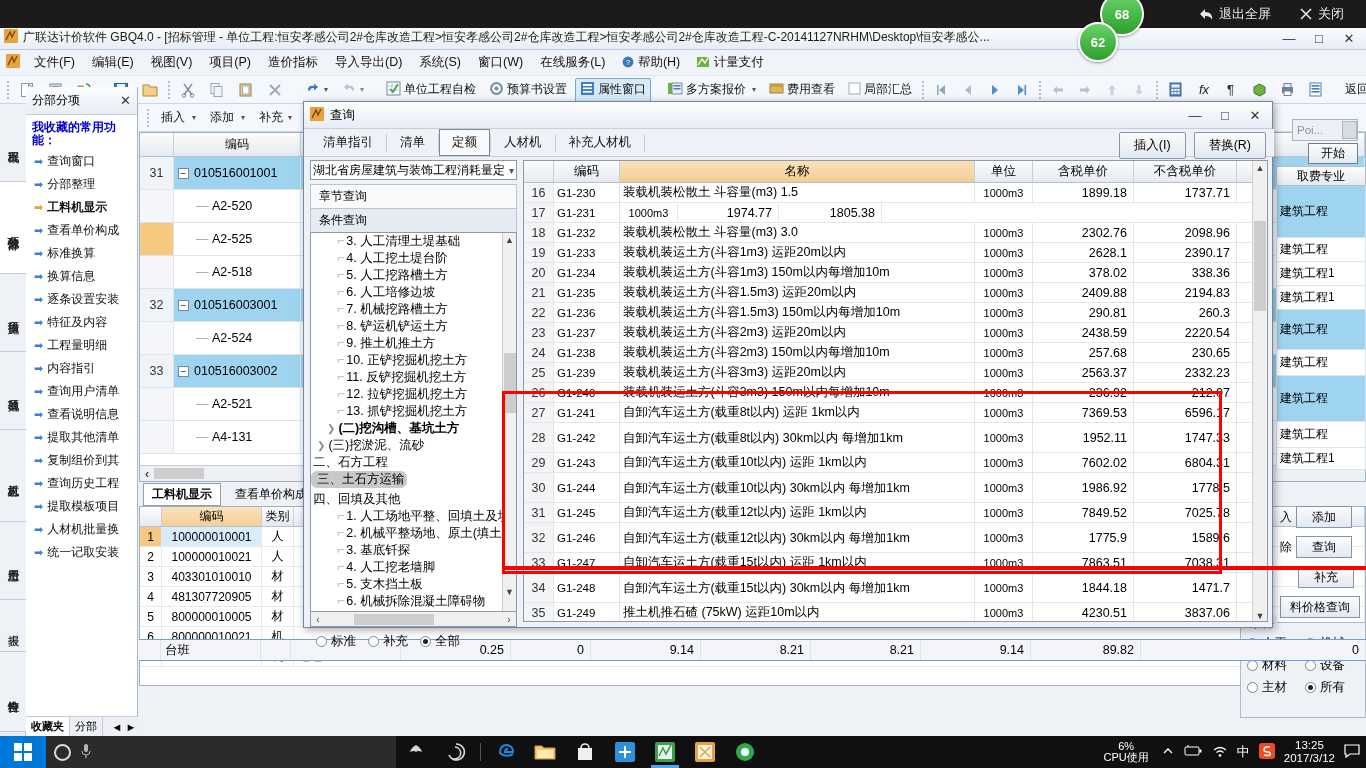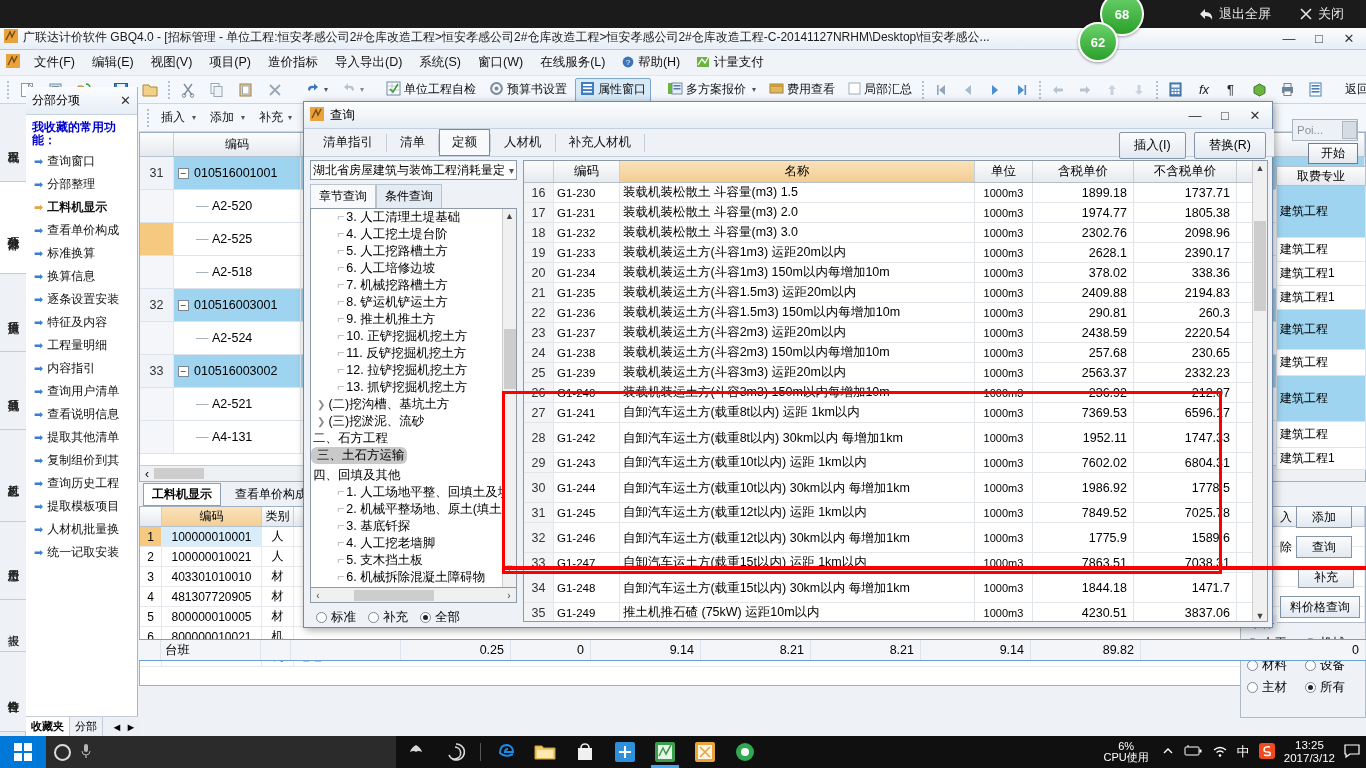--- a/index.html
+++ b/index.html
@@ -115,21 +115,21 @@
 
   #dlgbtns { position:absolute; right:6px; top:30px; display:flex; gap:8px; z-index:5;}
   .dlgbtn { background:linear-gradient(#fbfcfd,#e2e9f1); border:1px solid #8496a8; padding:4px 14px;
             font-size:12.5px; cursor:pointer; border-radius:2px;text-align:right;}
 
   
   #treepane { position:absolute; left:6px; top:58px; width:207px; height:462px; }
   #ddl { width:207px; height:20px; background:#fff; border:1px solid #8d9aa8; display:flex; align-items:center;
          padding:0 2px; font-size:12px; overflow:hidden; white-space:nowrap;}
   #ddl .arrow { margin-left:auto; color:#555; font-size:10px;}
-  #subtabs { margin-top:4px; display:flex; font-size:12px; }
+  #subtabs { margin-top:4px; display:flex; font-size:12px;flex-direction:column; }
   .stab { padding:3px 8px; border:1px solid #b9c4d0; border-bottom:none; background:#e4ebf2; cursor:pointer;}
   .stab.act { background:#f7f9fb; font-weight:normal;}
   #treebox { margin-top:0; width:207px; height:380px; background:#fff; border:1px solid #8d9aa8; overflow:hidden; position:relative;}
   .tnode { font-size:12.5px; padding:1px 2px 1px 4px; white-space:nowrap; overflow:hidden; cursor:pointer; line-height:15px;}
   .tnode.sub { padding-left:26px; }
   .tnode.sel { background:#c9c9c9; }
   .tnode .chev { color:#8a8a8a; margin-right:3px; font-size:10px;}
   .tnode .dash { color:#aab2ba; margin-right:2px;}
   #treevscroll { position:absolute; right:0; top:0; width:14px; height:380px; background:#f0f0f0; border-left:1px solid #ccc;}
   #treehscroll { width:207px; height:15px; background:#f0f0f0; border:1px solid #8d9aa8; border-top:none;
@@ -874,21 +874,21 @@
         <div class="tnode sub"><span class="dash">⌐</span><span>4. 人工挖土堤台阶</span></div>
         <div class="tnode sub"><span class="dash">⌐</span><span>5. 人工挖路槽土方</span></div>
         <div class="tnode sub"><span class="dash">⌐</span><span>6. 人工培修边坡</span></div>
         <div class="tnode sub"><span class="dash">⌐</span><span>7. 机械挖路槽土方</span></div>
         <div class="tnode sub"><span class="dash">⌐</span><span>8. 铲运机铲运土方</span></div>
         <div class="tnode sub"><span class="dash">⌐</span><span>9. 推土机推土方</span></div>
         <div class="tnode sub"><span class="dash">⌐</span><span>10. 正铲挖掘机挖土方</span></div>
         <div class="tnode sub"><span class="dash">⌐</span><span>11. 反铲挖掘机挖土方</span></div>
         <div class="tnode sub"><span class="dash">⌐</span><span>12. 拉铲挖掘机挖土方</span></div>
         <div class="tnode sub"><span class="dash">⌐</span><span>13. 抓铲挖掘机挖土方</span></div>
-        <div class="tnode" style="padding-left:6px;"><span class="chev">❯</span><span>(二)挖沟槽、基坑土方</span></div>
+        <div class="tnode" style="padding-left:16px;font-weight:bold;"><span class="chev">❯</span><span>(二)挖沟槽、基坑土方</span></div>
         <div class="tnode" style="padding-left:6px;"><span class="chev">❯</span><span>(三)挖淤泥、流砂</span></div>
         <div class="tnode" style="padding-left:2px;"><span>二、石方工程</span></div>
         <div class="tnode sel" style="padding-left:6px;display:inline-block;border-radius:6px;"><span>三、土石方运输</span></div>
         <div class="tnode" style="padding-left:2px;"><span>四、回填及其他</span></div>
         <div class="tnode sub"><span class="dash">⌐</span><span>1. 人工场地平整、回填土及填土</span></div>
         <div class="tnode sub"><span class="dash">⌐</span><span>2. 机械平整场地、原土(填土)碾</span></div>
         <div class="tnode sub"><span class="dash">⌐</span><span>3. 基底钎探</span></div>
         <div class="tnode sub"><span class="dash">⌐</span><span>4. 人工挖老墙脚</span></div>
         <div class="tnode sub"><span class="dash">⌐</span><span>5. 支木挡土板</span></div>
         <div class="tnode sub"><span class="dash">⌐</span><span>6. 机械拆除混凝土障碍物</span></div>
@@ -934,21 +934,20 @@
           <div class="dgc idx" style="width: 30px;">16</div>
           <div class="dgc code" style="width: 66px;">G1-230</div>
           <div class="dgc nm" style="width: 355px;">装载机装松散土  斗容量(m3) 1.5</div>
           <div class="dgc unit" style="width: 58px;">1000m3</div>
           <div class="dgc pr" style="width: 101px;">1899.18</div>
           <div class="dgc pr" style="width: 103px;">1737.71</div>
         </div>
         <div class="dgrow">
           <div class="dgc idx" style="width: 30px;">17</div>
           <div class="dgc code" style="width: 66px;">G1-231</div>
-          <div class="dgc nm" style="width: 355px;">装载机装松散土  斗容量(m3) 2.0</div>
           <div class="dgc unit" style="width: 58px;">1000m3</div>
           <div class="dgc pr" style="width: 101px;">1974.77</div>
           <div class="dgc pr" style="width: 103px;">1805.38</div>
         </div>
         <div class="dgrow">
           <div class="dgc idx" style="width: 30px;">18</div>
           <div class="dgc code" style="width: 66px;">G1-232</div>
           <div class="dgc nm" style="width: 355px;">装载机装松散土  斗容量(m3) 3.0</div>
           <div class="dgc unit" style="width: 58px;">1000m3</div>
           <div class="dgc pr" style="width: 101px;">2302.76</div>

